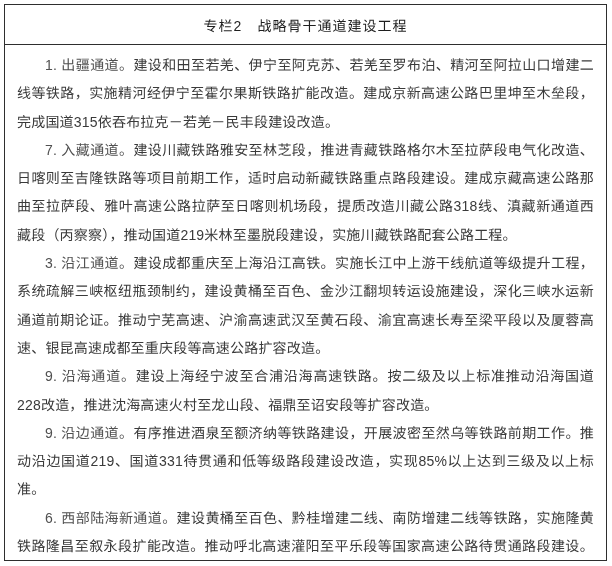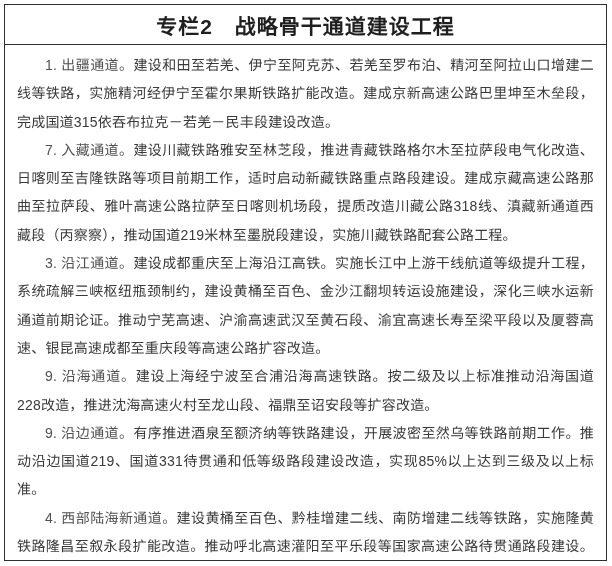--- a/index.html
+++ b/index.html
@@ -29,22 +29,22 @@
   }
   .panel-header {
     height: 39px;
     flex: 0 0 39px;
     border-bottom: 1px solid #2e2e2e;
     display: flex;
     align-items: center;
     justify-content: center;
   }
   .panel-title {
-    font-size: 21px;
-    font-weight: bold;
+    font-size: 14px;
+    font-weight: normal;
     color: #1f1f1f;
     letter-spacing: 1px;
   }
   .panel-body {
     flex: 1 1 auto;
     padding: 6px 12px 4px 12px;
     overflow: hidden;
   }
   .para {
     margin: 0;
@@ -74,17 +74,17 @@
       <p class="para"><span class="para-lead">1. 出疆通道。</span><span>建设和田至若羌、伊宁至阿克苏、若羌至罗布泊、精河至阿拉山口增建二线等铁路，实施精河经伊宁至霍尔果斯铁路扩能改造。建成京新高速公路巴里坤至木垒段，完成国道315依吞布拉克－若羌－民丰段建设改造。</span></p>
 
       <p class="para"><span class="para-lead">7. 入藏通道。</span><span>建设川藏铁路雅安至林芝段，推进青藏铁路格尔木至拉萨段电气化改造、日喀则至吉隆铁路等项目前期工作，适时启动新藏铁路重点路段建设。建成京藏高速公路那曲至拉萨段、雅叶高速公路拉萨至日喀则机场段，提质改造川藏公路318线、滇藏新通道西藏段（丙察察），推动国道219米林至墨脱段建设，实施川藏铁路配套公路工程。</span></p>
 
       <p class="para"><span class="para-lead">3. 沿江通道。</span><span>建设成都重庆至上海沿江高铁。实施长江中上游干线航道等级提升工程，系统疏解三峡枢纽瓶颈制约，建设黄桶至百色、金沙江翻坝转运设施建设，深化三峡水运新通道前期论证。推动宁芜高速、沪渝高速武汉至黄石段、渝宜高速长寿至梁平段以及厦蓉高速、银昆高速成都至重庆段等高速公路扩容改造。</span></p>
 
       <p class="para"><span class="para-lead">9. 沿海通道。</span><span>建设上海经宁波至合浦沿海高速铁路。按二级及以上标准推动沿海国道228改造，推进沈海高速火村至龙山段、福鼎至诏安段等扩容改造。</span></p>
 
       <p class="para"><span class="para-lead">9. 沿边通道。</span><span>有序推进酒泉至额济纳等铁路建设，开展波密至然乌等铁路前期工作。推动沿边国道219、国道331待贯通和低等级路段建设改造，实现85%以上达到三级及以上标准。</span></p>
 
-      <p class="para"><span class="para-lead">4. 西部陆海新通道。</span><span>建设黄桶至百色、黔桂增建二线、南防增建二线等铁路，实施隆黄铁路隆昌至叙永段扩能改造。推动呼北高速灌阳至平乐段等国家高速公路待贯通路段建设。研究建设平陆运河。推进广西北部湾国际门户港和洋浦区域国际集装箱枢纽港建设。</span></p>
+      <p class="para"><span class="para-lead">6. 西部陆海新通道。</span><span>建设黄桶至百色、黔桂增建二线、南防增建二线等铁路，实施隆黄铁路隆昌至叙永段扩能改造。推动呼北高速灌阳至平乐段等国家高速公路待贯通路段建设。研究建设平陆运河。推进广西北部湾国际门户港和洋浦区域国际集装箱枢纽港建设。</span></p>
 
     </div>
   </div>
 </div>
 
 </body></html>

